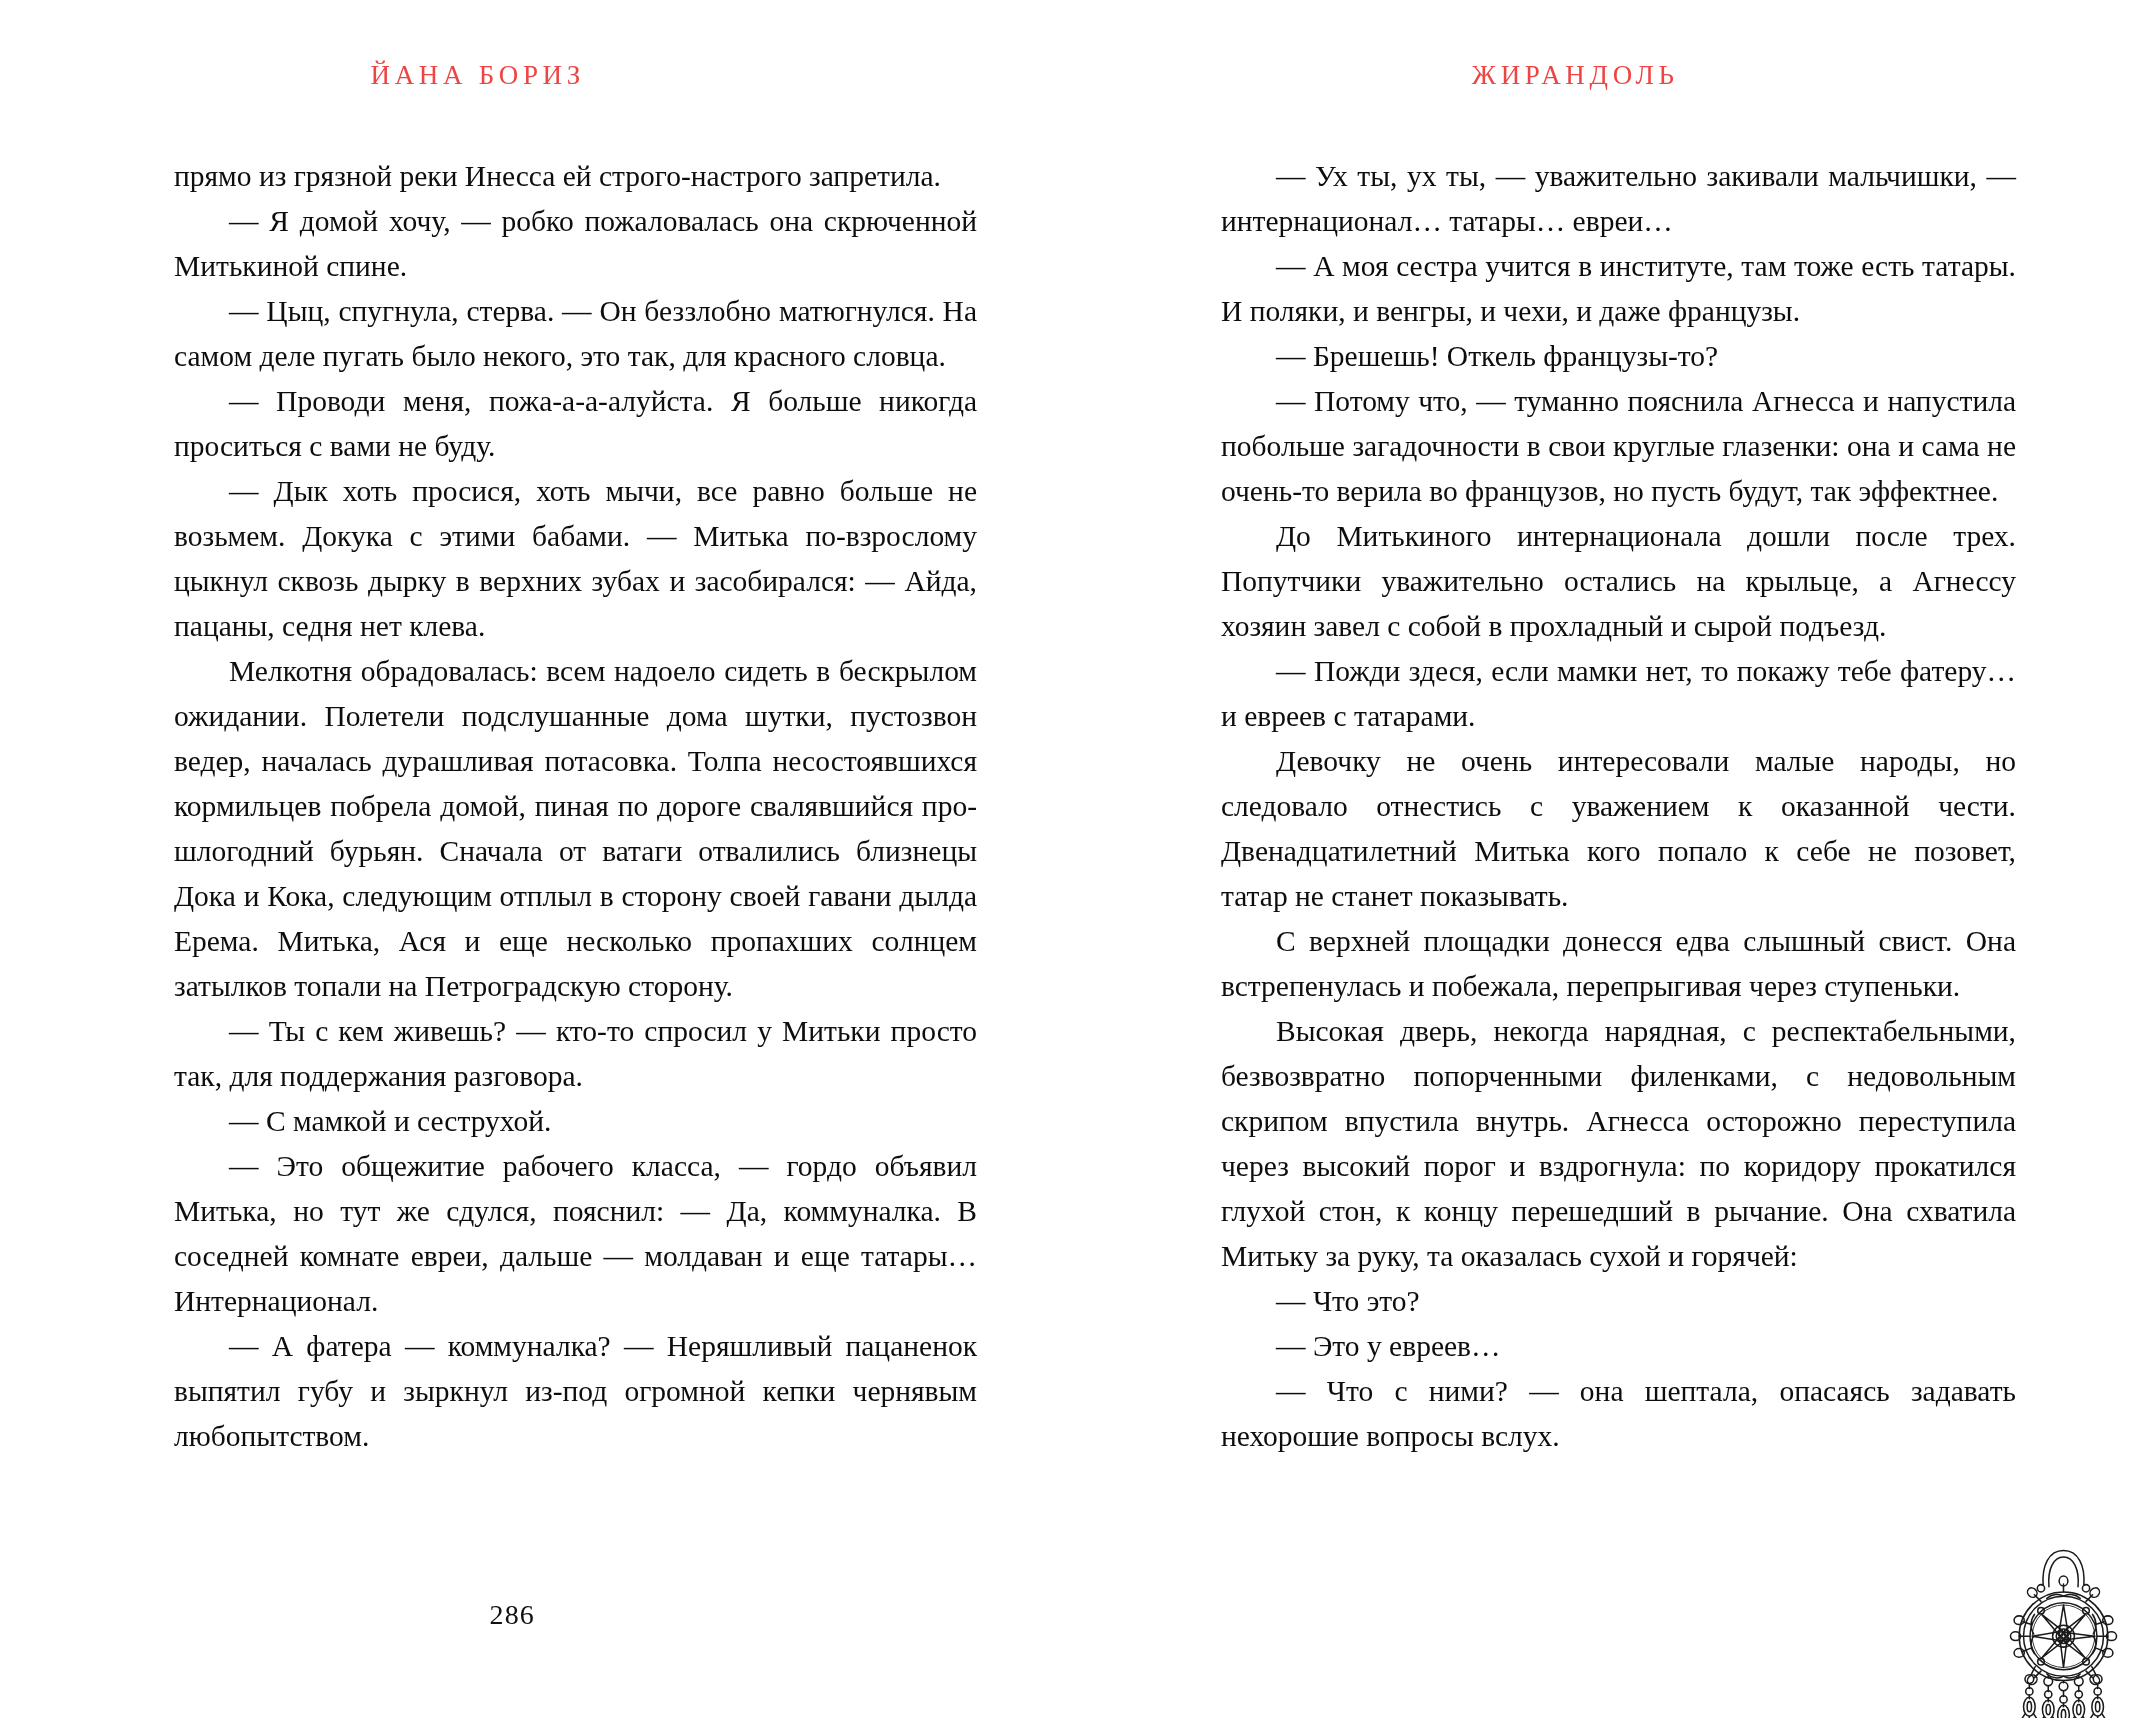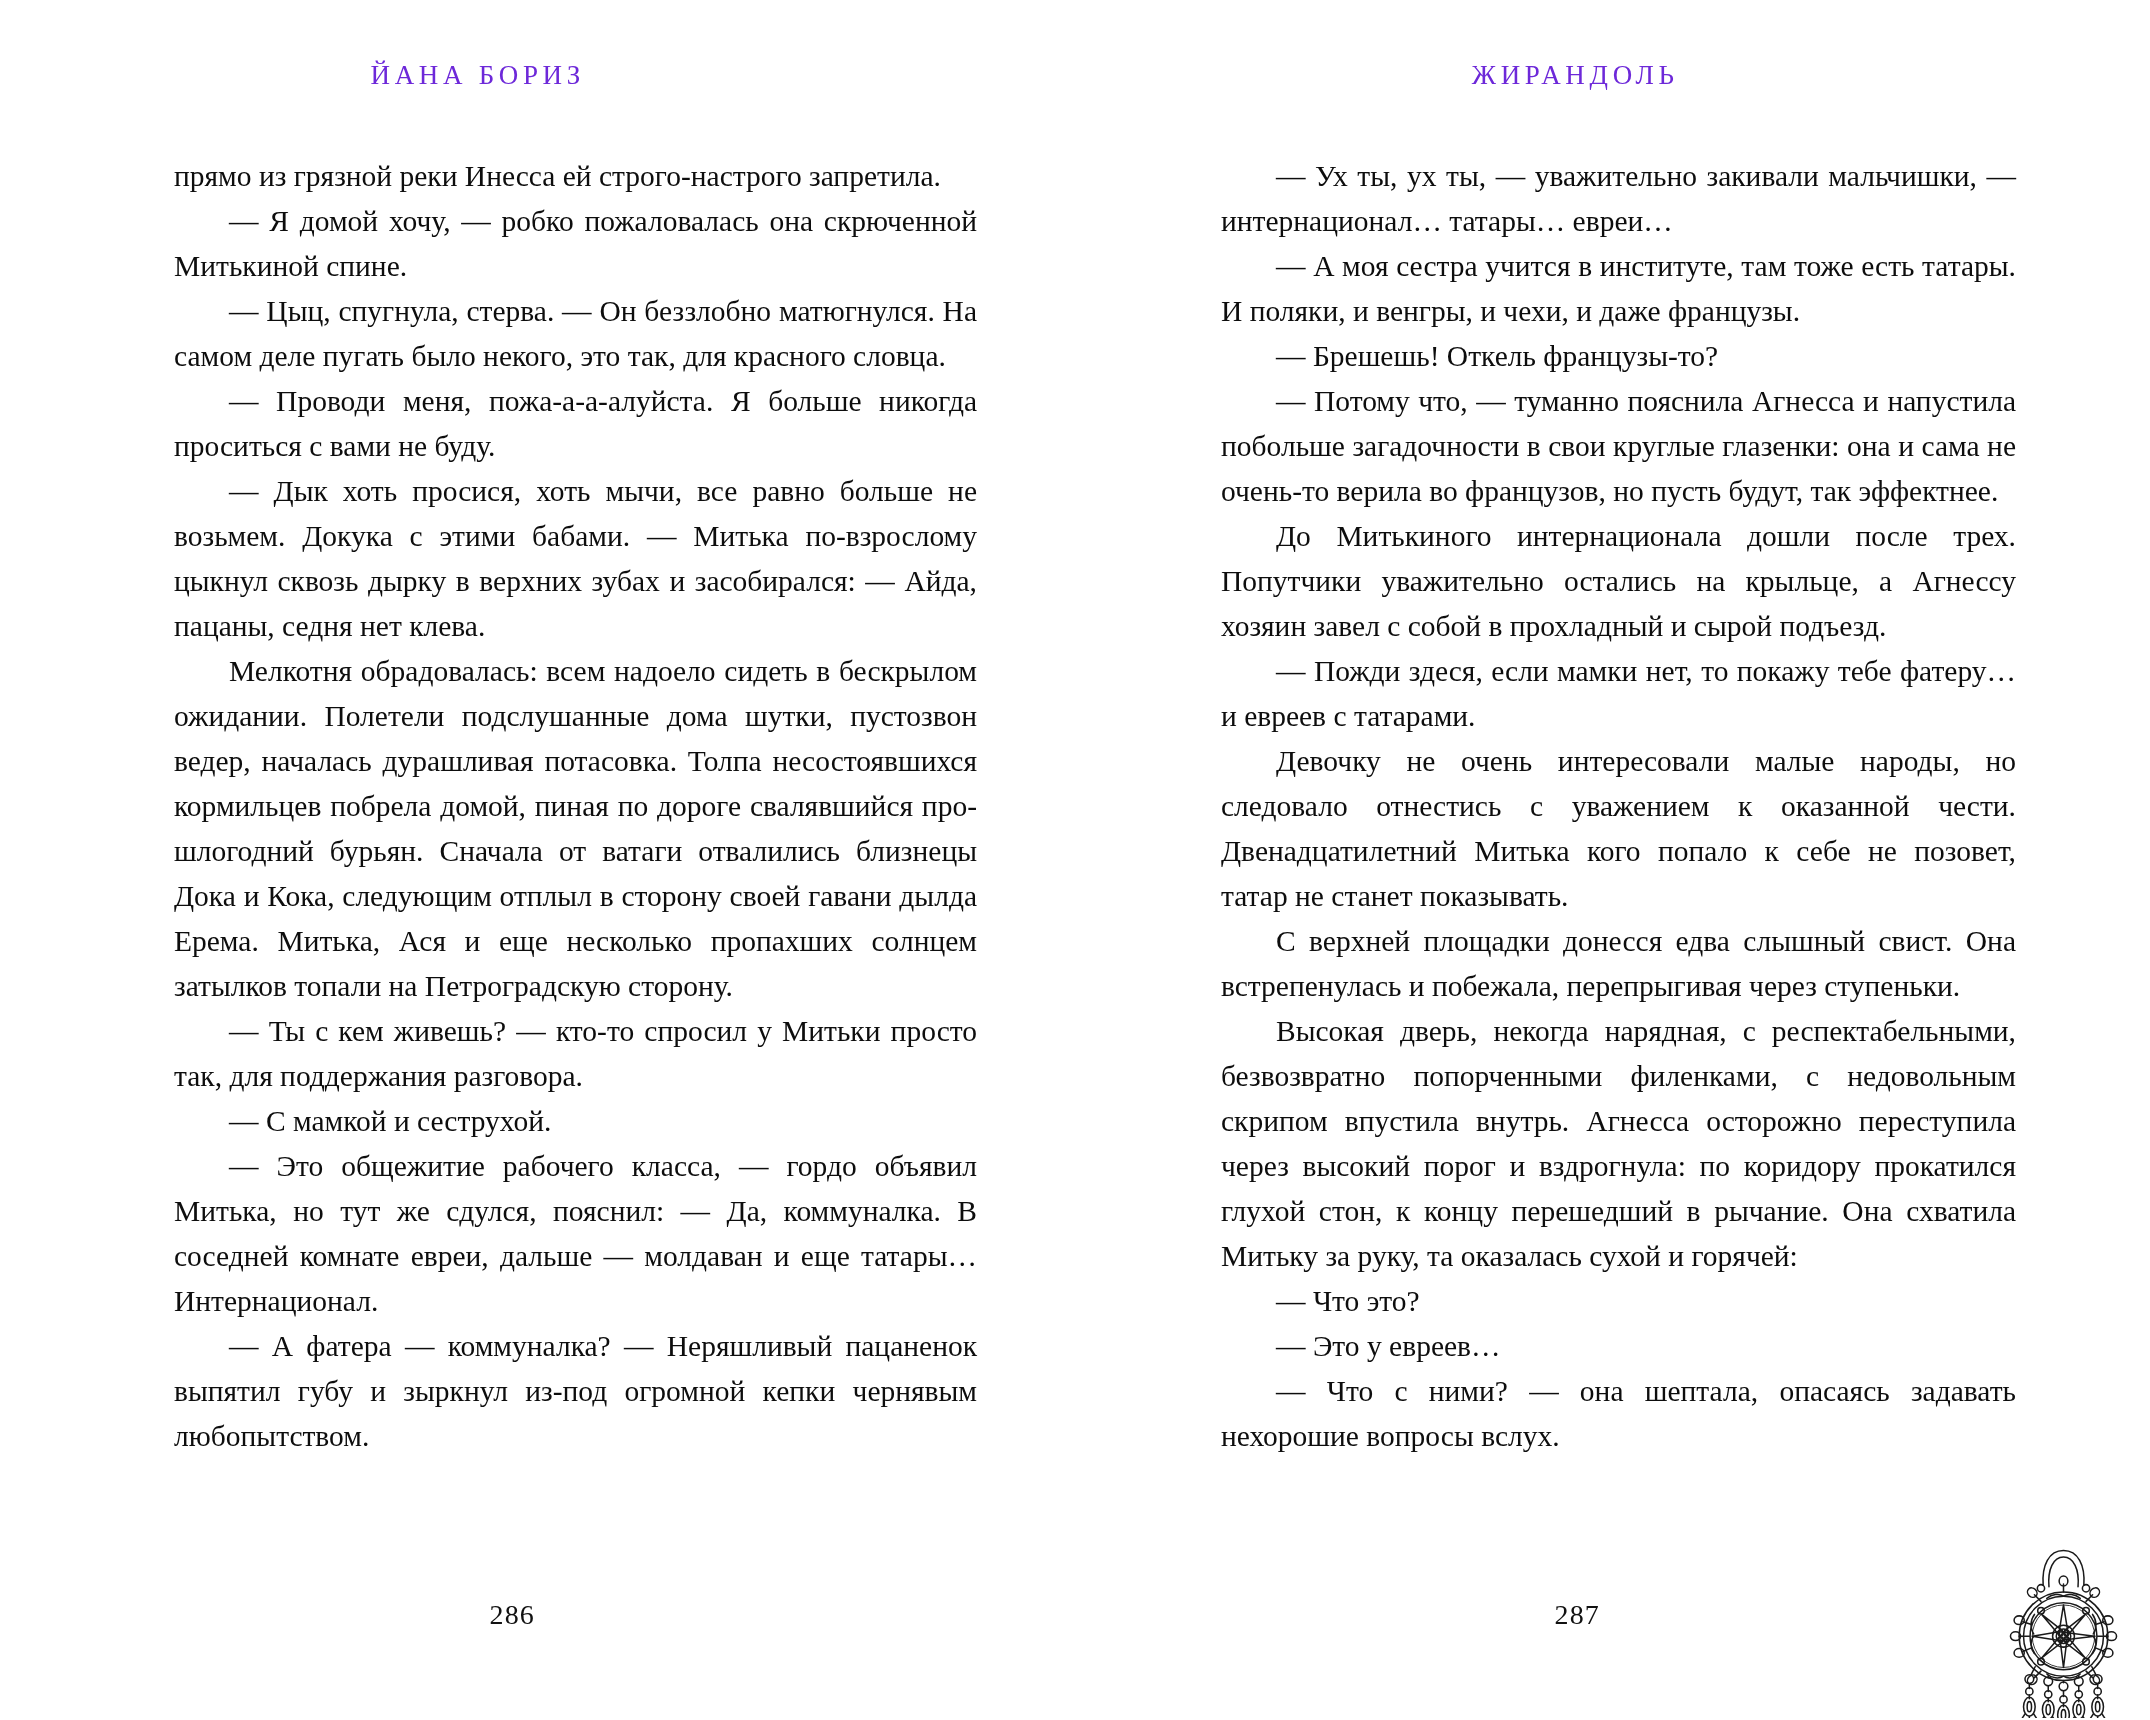--- a/index.html
+++ b/index.html
@@ -34,21 +34,21 @@
   }
   .rh-cell {
     width: 50%;
     display: flex;
     justify-content: center;
     align-items: flex-start;
   }
   .rh-text {
     font-size: 27px;
     letter-spacing: 4.7px;
-    color: #6d28d9;
+    color: #ef4444;
     font-weight: 400;
     white-space: nowrap;
   }
   .rh-left .rh-text  { transform: translateX(-60px); }
   .rh-right .rh-text { transform: translateX(-38px); }
 
   
   .columns {
     position: absolute;
     top: 154px;
@@ -150,23 +150,20 @@
         <p class="indent">— Что это?</p>
         <p class="indent">— Это у евреев…</p>
         <p class="indent">— Что с ними? — она шептала, опасаясь зада­вать нехорошие вопросы вслух.</p>
       </div>
   </div>
 
   <div class="folios">
     <div class="folio-cell folio-left">
       <div class="folio">286</div>
     </div>
-    <div class="folio-cell folio-right">
-      <div class="folio">287</div>
-    </div>
   </div>
 
   <div class="ornament">
     <svg viewBox="0 0 172 248" xmlns="http://www.w3.org/2000/svg" fill="none" stroke="#1a1a1a" stroke-width="2.1" stroke-linecap="round" stroke-linejoin="round">
 
       <path d="M58 66 C56 38 66 18 86 18 C106 18 116 38 114 66"></path>
       <path d="M66 68 C64 44 72 27 86 27 C100 27 108 44 106 68"></path>
       <circle cx="55" cy="70" r="5"></circle>
       <circle cx="117" cy="70" r="5"></circle>
 

